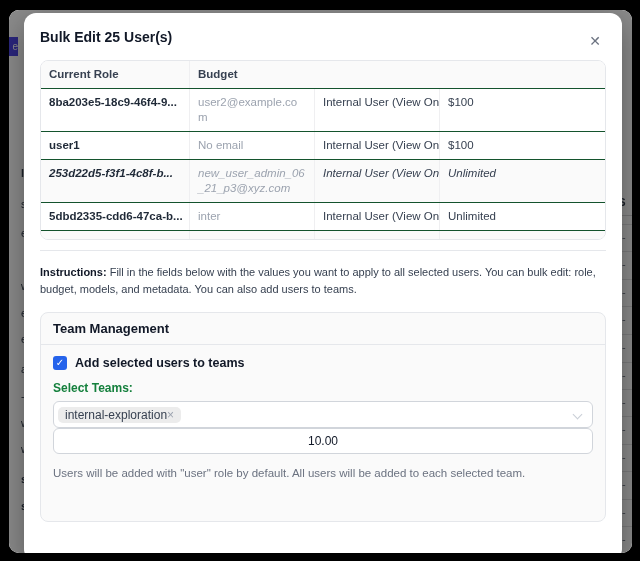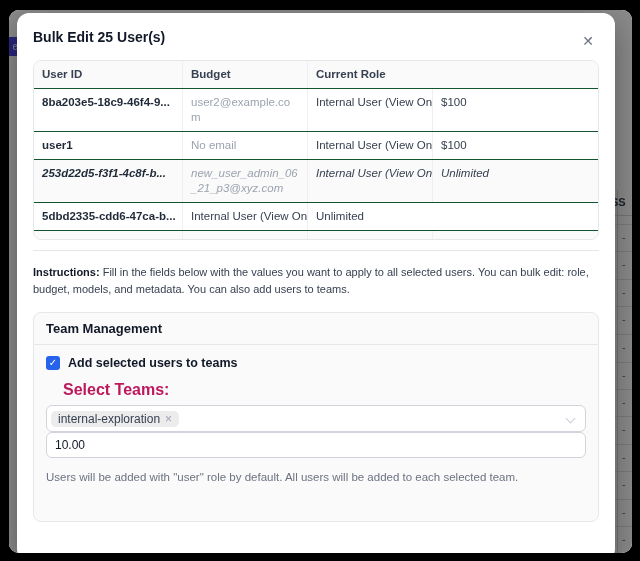--- a/index.html
+++ b/index.html
@@ -10,21 +10,21 @@
   .overlay { position:absolute; inset:0; background:rgba(0,0,0,0.46); }
 
   
   .frag { position:absolute; font-size:11px; color:#374151; white-space:nowrap; overflow:hidden; width:9px; left:12px; }
   .blue-item { position:absolute; left:0; top:27px; width:9px; height:19px; background:#4f46e5; color:#fff; font-size:10px; text-align:right; line-height:19px; overflow:hidden; }
   .bg-vline { position:absolute; left:608px; top:180px; bottom:0; width:1px; background:#d7d7d9; }
   .bg-sso { position:absolute; left:602px; top:186px; width:21px; height:20px; font-size:11px; font-weight:700; color:#374151; border-bottom:1px solid #d7d7d9; }
   .bg-dashrow { position:absolute; left:606px; width:17px; height:27px; border-top:1px solid #e2e2e4; color:#6b7280; font-size:11px; padding:6px 0 0 7px; }
 
   
-  .modal { position:absolute; left:8px; top:3px; width:598px; height:548px; background:#fff; border-radius:12px;
+  .modal { position:absolute; left:15px; top:3px; width:598px; height:548px; background:#fff; border-radius:12px;
            box-shadow:0 10px 30px rgba(0,0,0,0.35); padding:16px; color:#111827; }
   .modal-title { font-size:14px; font-weight:700; color:#111827; }
   .close-btn { position:absolute; top:19px; right:18px; width:18px; height:18px; font-size:14px; line-height:18px; text-align:center; color:#6b7280; cursor:pointer; }
   .sel-heading { margin-top:12px; font-size:13px; font-weight:700; color:#111827; }
 
   .table-wrap { margin-top:15px; height:180px; overflow:hidden; border:1px solid #e5e7eb; border-radius:8px; background:#fff; }
   .trow { display:grid; grid-template-columns:149px 125px 125px 167px; }
   .trow > div { padding:6px 8px; font-size:11.5px; line-height:15px; border-right:1px solid #efeff1; overflow:hidden; }
   .trow > div:last-child { border-right:none; }
   .thead { background:#fafafa; }
@@ -38,26 +38,26 @@
   .divider { border:none; border-top:1px solid #e5e7eb; margin:10px 0 13px 0; }
   .instructions { font-size:11px; line-height:1.55; color:#374151; }
   .instructions b { color:#111827; }
 
   .team-box { margin-top:14px; border:1px solid #e5e7eb; border-radius:8px; background:#fafafa; height:210px; overflow:hidden; }
   .team-box-header { padding:8px 12px; font-size:13px; font-weight:700; color:#111827; border-bottom:1px solid #e5e7eb; }
   .team-box-body { padding:11px 12px; }
   .cb-row { display:flex; align-items:center; gap:8px; cursor:pointer; }
   .checkbox { width:14px; height:14px; background:#2563eb; border-radius:3px; color:#fff; font-size:10px; line-height:14px; text-align:center; flex:0 0 auto; }
   .cb-label { font-size:12.5px; font-weight:600; color:#111827; }
-  .field-label { margin:11px 0 6px 17px; font-size:16px; font-weight:700; color:#be185d; }
+  .field-label { margin:11px 0 6px 0; font-size:12px; font-weight:700; color:#15803d; }
   .multiselect { position:relative; background:#fff; border:1px solid #d1d5db; border-radius:6px; height:27px; display:flex; align-items:center; padding:0 26px 0 4px; cursor:pointer; }
-  .tag { display:inline-flex; align-items:flex-end; gap:5px; background:#ececec; border-radius:5px; padding:1px 7px; font-size:12px; color:#374151; }
+  .tag { display:inline-flex; align-items:flex-end; background:#ececec; border-radius:5px; padding:1px 7px; font-size:12px; color:#374151; }
   .tag-x { color:#9ca3af; font-size:12px; cursor:pointer; }
   .chevron { position:absolute; right:11px; top:9px; width:7px; height:7px; border:solid #c9ced6; border-width:0 1.5px 1.5px 0; transform:rotate(45deg); }
-  .text-input { width:100%; height:26px; background:#fff; border:1px solid #d1d5db; border-radius:6px; padding:0 8px; font-size:12px; color:#111827; font-family:"Liberation Sans", sans-serif; }
+  .text-input { width:100%; height:26px; background:#fff; border:1px solid #d1d5db; border-radius:6px; padding:0 8px; font-size:12px; color:#111827; font-family:"Liberation Sans", sans-serif;text-align:center; }
   .hint { margin-top:6px; font-size:11.5px; color:#6b7280; }
   .note { margin-top:13px; font-size:11.5px; color:#6b7280; }
 </style>
 </head>
 <body>
 
 <div class="frame">
   <div class="screen">
 
     <div class="page">
@@ -93,23 +93,22 @@
 
     <div class="overlay"></div>
 
     <div class="modal">
       <div class="modal-title">Bulk Edit 25 User(s)</div>
       <div class="close-btn">✕</div>
 
 
       <div class="table-wrap">
         <div class="trow thead">
-          <div>User ID</div>
+          <div>Current Role</div>
           <div>Budget</div>
-          <div>Current Role</div>
         </div>
         <div class="trow tbody-row">
           <div class="cell-id">8ba203e5-18c9-46f4-9...</div>
           <div class="cell-email">user2@example.com</div>
           <div class="cell-role">Internal User (View Only)</div>
           <div class="cell-budget">$100</div>
         </div>
         <div class="trow tbody-row">
           <div class="cell-id">user1</div>
           <div class="cell-email">No email</div>
@@ -117,20 +116,21 @@
           <div class="cell-budget">$100</div>
         </div>
         <div class="trow tbody-row alt">
           <div class="cell-id">253d22d5-f3f1-4c8f-b...</div>
           <div class="cell-email">new_user_admin_06_21_p3@xyz.com</div>
           <div class="cell-role">Internal User (View Only)</div>
           <div class="cell-budget">Unlimited</div>
         </div>
         <div class="trow tbody-row">
           <div class="cell-id">5dbd2335-cdd6-47ca-b...</div>
+          <div class="cell-email">inter</div>
           <div class="cell-role">Internal User (View Only)</div>
           <div class="cell-budget">Unlimited</div>
         </div>
         <div class="trow tbody-row alt">
           <div class="cell-id"></div>
           <div class="cell-email">internal-user-ui-qa-06-28-</div>
           <div class="cell-role"></div>
           <div class="cell-budget"></div>
         </div>
       </div>

